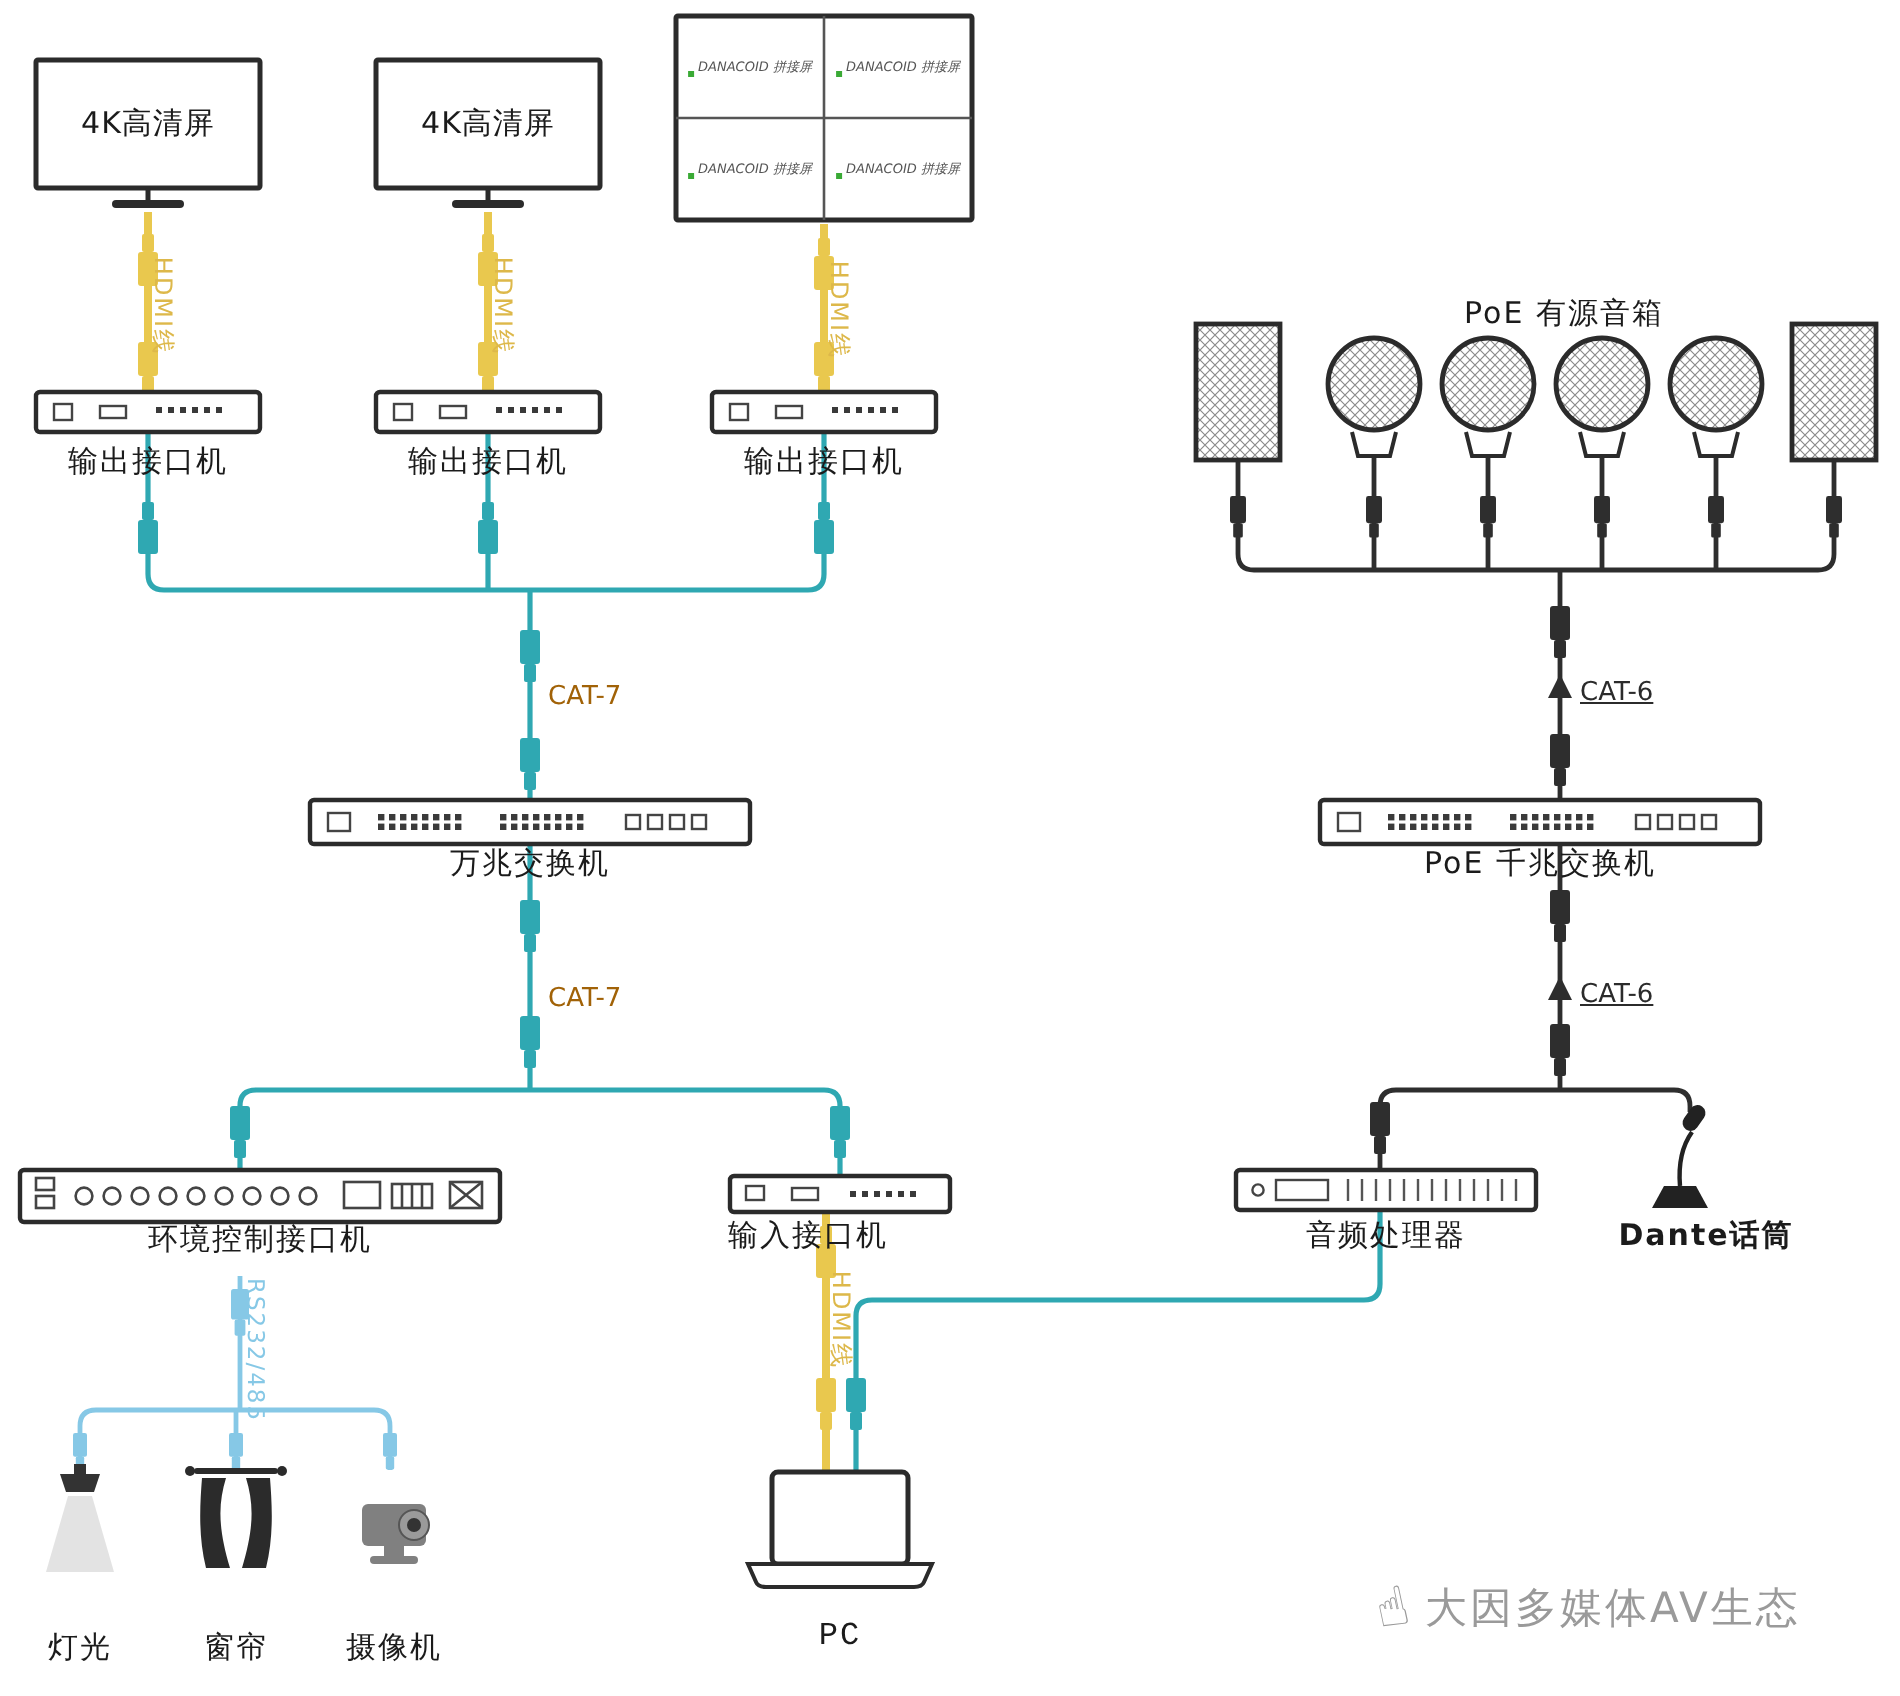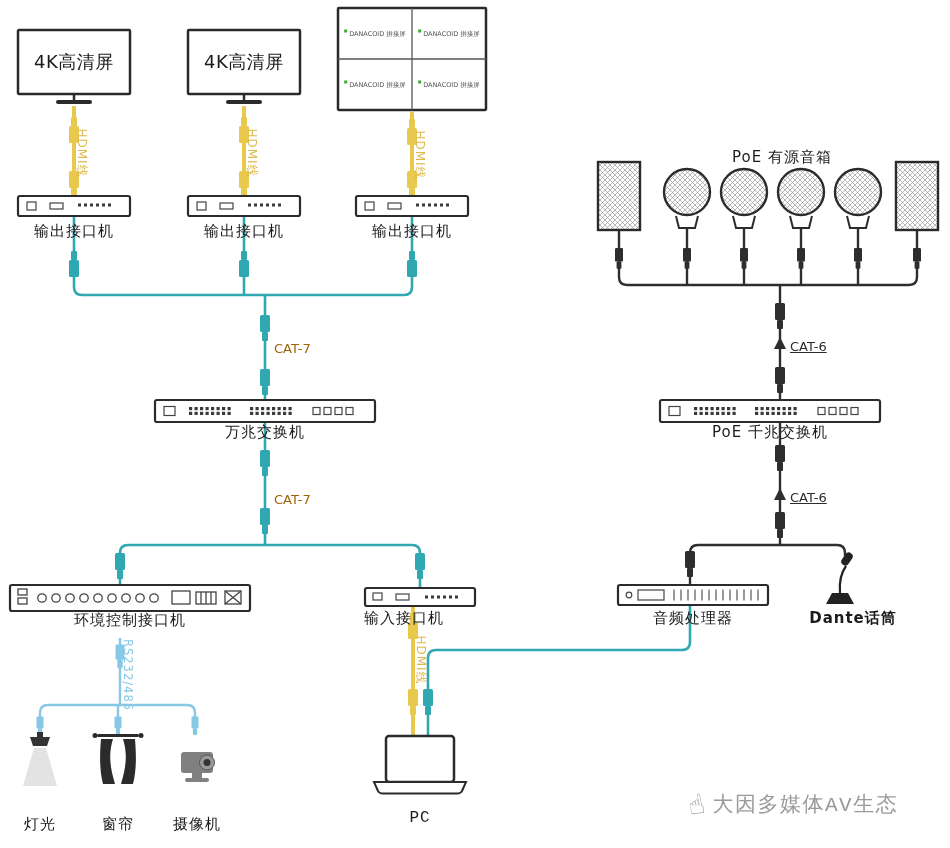--- a/index.html
+++ b/index.html
@@ -1,34 +1,34 @@
 <!DOCTYPE html>
 <html><head>
 <meta charset="utf-8">
 <style>
   html,body{margin:0;padding:0;background:#fff;}
   .canvas{position:relative;width:950px;height:848px;background:#fff;overflow:hidden;
           font-family:"DejaVu Sans","Liberation Sans",sans-serif;}
   svg.layer{position:absolute;left:0;top:0;}
   .lbl{position:absolute;transform:translate(-50%,-50%);white-space:nowrap;color:#1b1b1b;
        font-size:15px;letter-spacing:1px;}
-  .lbl.s13{font-size:18px;letter-spacing:0.5px;text-align:right;}
+  .lbl.s13{font-size:15px;letter-spacing:0.5px;text-align:right;}
   .lbl.s16{font-size:16px;}
   .cell-lbl{position:absolute;transform:translate(-50%,-50%);white-space:nowrap;font-size:6.5px;
-            color:#555;display:flex;align-items:flex-start;gap:2px;letter-spacing:0;}
+            color:#555;display:flex;align-items:flex-end;gap:2px;letter-spacing:0;font-style:italic;}
   .dot{width:3px;height:3px;background:#3aaa35;display:inline-block;flex:0 0 auto;}
   .vlbl{position:absolute;transform:translate(-50%,-50%) rotate(90deg);white-space:nowrap;
         font-size:12px;letter-spacing:1px;}
   .hdmi-c{color:#ddb84a;}
   .rs-c{color:#86c8e6;font-size:11.5px;}
   .cat7-lbl{position:absolute;color:#a16207;font-size:13px;white-space:nowrap;}
   .cat6-lbl{position:absolute;color:#2b2b2b;font-size:13px;white-space:nowrap;text-decoration:underline;}
   .watermark{position:absolute;left:688px;top:790px;display:flex;align-items:center;gap:8px;color:#9a9a9a;}
   .watermark .icon{font-size:27px;transform:rotate(-12deg);line-height:1;}
-  .watermark .txt{font-size:21px;letter-spacing:1.5px;font-family:Liberation Mono, monospace;}
+  .watermark .txt{font-size:21px;letter-spacing:1.5px;}
 </style>
 </head>
 <body>
 
 <div class="canvas">
 
 <svg class="layer" width="950" height="848" viewBox="0 0 950 848">
   <defs>
     <pattern id="hatch" width="5" height="5" patternUnits="userSpaceOnUse">
       <path d="M0 5 L5 0 M0 0 L5 5" stroke="#8a8a8a" stroke-width="0.6" fill="none"></path>

